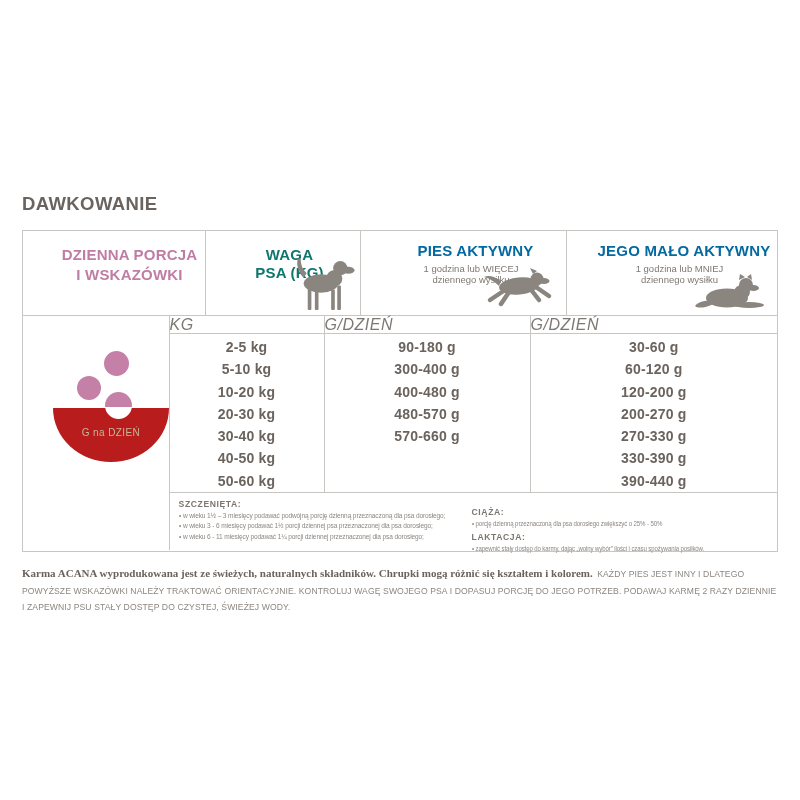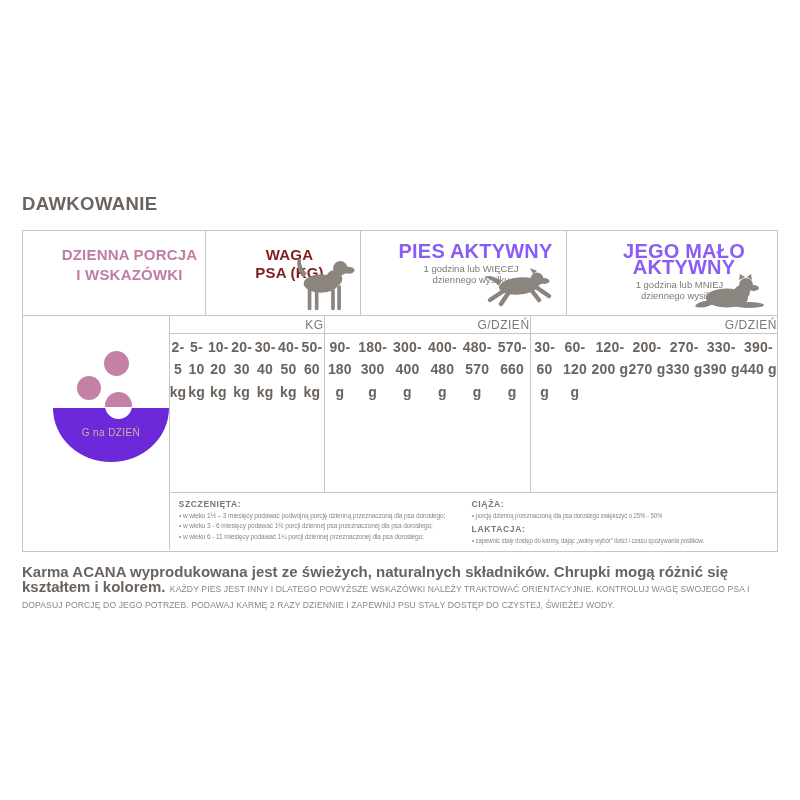--- a/index.html
+++ b/index.html
@@ -14,72 +14,72 @@
                 border:1px solid #c8c6c3; }
 
   
   .hrow { display:flex; height:85px; border-bottom:1px solid #c8c6c3; }
   .hc { position:relative;text-align:center; }
   .c1 { width:183px; border-right:1px solid #c8c6c3; padding:14px 0 0 31px; }
   .c2 { width:155px; border-right:1px solid #c8c6c3; padding:15px 0 0 13px; }
   .c3 { width:206px; border-right:1px solid #c8c6c3; padding:12px 0 0 15px; }
   .c4 { flex:1; padding:12px 0 0 15px; }
   .pinkline { font-size:15px; font-weight:bold; color:#c07da4; line-height:19.5px; letter-spacing:0.2px; }
-  .htitle { font-size:15px; font-weight:bold; color:#7f1d1d; line-height:18px; letter-spacing:0.2px; }
-  .hbig   { font-size:20px; font-weight:bold; color:#8b5cf6; line-height:16px; letter-spacing:0.2px;margin-left:9px; }
+  .htitle { font-size:15px; font-weight:bold; color:#0f766e; line-height:18px; letter-spacing:0.2px; }
+  .hbig   { font-size:15px; font-weight:bold; color:#0369a1; line-height:16px; letter-spacing:0.2px;margin-left:9px; }
   .hsub   { font-size:9.5px; color:#7e7872; line-height:11px; }
   .hsub.first { margin-top:4px; }
   .dogicon { position:absolute; }
   .icon-stand { right:4px; bottom:3px; width:66px; height:57px; }
   .icon-run   { right:8px; bottom:5px; width:78px; height:42px; }
   .icon-lie   { right:5px; bottom:4px; width:80px; height:38px; }
 
   
   .brow { display:flex; height:234px; }
   .c1body { width:183px; border-right:1px solid #c8c6c3; position:relative; }
   .c234 { flex:1; display:flex; flex-direction:column; }
 
   
   .bowl { position:absolute; left:30px; top:92px; width:116px; height:54px;
-          background:#6d28d9; border-radius:0 0 58px 58px / 0 0 54px 54px; z-index:1; }
+          background:#b91c1c; border-radius:0 0 58px 58px / 0 0 54px 54px; z-index:1; }
   .bowl-label { position:absolute; left:0; top:19px; width:100%; text-align:center;
                 font-size:10px; color:#c6b89b; letter-spacing:0.4px; }
   .ball { position:absolute; border-radius:50%; background:#c480a7; z-index:2; }
   .b1 { left:81px; top:35px; width:25px; height:25px; }
   .b2 { left:54px; top:60px; width:24px; height:24px; }
   .b3 { left:82px; top:76px; width:27px; height:27px;
         background:linear-gradient(to bottom, #c480a7 0 57%, #ffffff 57% 100%); }
 
   
   .subrow { display:flex; height:18px; border-bottom:1px solid #c8c6c3; }
-  .sub { font-size:12px; color:#7e7872; letter-spacing:0.5px; text-align:right; line-height:18px; }
+  .sub { font-size:16px; color:#7e7872; letter-spacing:0.5px; text-align:left; line-height:18px;font-style:italic; }
   .w2 { width:155px; border-right:1px solid #c8c6c3; }
   .w3 { width:206px; border-right:1px solid #c8c6c3; }
   .w4 { flex:1; }
 
   
   .datarow { display:flex; height:158px; }
-  .dcol { display:flex; flex-direction:row; padding-top:2px; }
+  .dcol { display:flex; flex-direction:column; padding-top:2px; }
   .dval { height:22.3px; line-height:22.3px; text-align:center; font-size:14px;
           font-weight:bold; color:#6b635d; letter-spacing:0.2px; }
 
   
   .fnrow { flex:1; display:flex; border-top:1px solid #c8c6c3; padding-top:6px; }
   .fn-left  { width:300px; padding-left:9px; }
-  .fn-right { flex:1; padding-left:2px; }
+  .fn-right { flex:1; padding-left:2px;margin-top:8px; }
   .fn-label { font-size:8.6px; font-weight:bold; color:#7c766f; letter-spacing:0.6px; margin-bottom:2px; }
   .fn-label.gap { margin-top:3px; }
   .fn-item { font-size:8px; color:#8c8680; line-height:10.4px; white-space:nowrap;
              letter-spacing:-0.15px; transform:scaleX(0.82); transform-origin:0 50%; }
   .fn-item::before { content:"• "; }
   .fn-item.narrow { transform:scaleX(0.76); }
 
   
   .footer { position:absolute; left:22px; top:565px; width:758px; line-height:14.5px; }
-  .fbold { font-size:15px; font-weight:bold; color:#6b635d; }
+  .fbold { font-size:11px; font-weight:bold; color:#6b635d;font-family:Liberation Serif, serif; }
   .fcaps { font-size:8.6px; color:#8c8680; letter-spacing:0.1px; }
 
   svg { display:block; }
   .dogfill { fill:#8b8580; }
   .dogstroke { stroke:#8b8580; stroke-width:4.5; stroke-linecap:round; }
 </style>
 </head>
 <body>
 
 <div class="page">
@@ -169,21 +169,20 @@
             <div class="dval">2-5 kg</div>
             <div class="dval">5-10 kg</div>
             <div class="dval">10-20 kg</div>
             <div class="dval">20-30 kg</div>
             <div class="dval">30-40 kg</div>
             <div class="dval">40-50 kg</div>
             <div class="dval">50-60 kg</div>
           </div>
           <div class="dcol w3">
             <div class="dval">90-180 g</div>
-            <div class="dval">180-300 g</div>
             <div class="dval">300-400 g</div>
             <div class="dval">400-480 g</div>
             <div class="dval">480-570 g</div>
             <div class="dval">570-660 g</div>
           </div>
           <div class="dcol w4">
             <div class="dval">30-60 g</div>
             <div class="dval">60-120 g</div>
             <div class="dval">120-200 g</div>
             <div class="dval">200-270 g</div>

